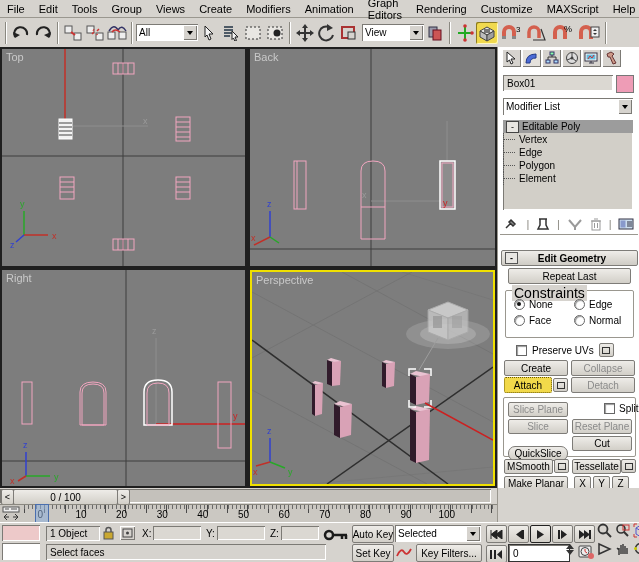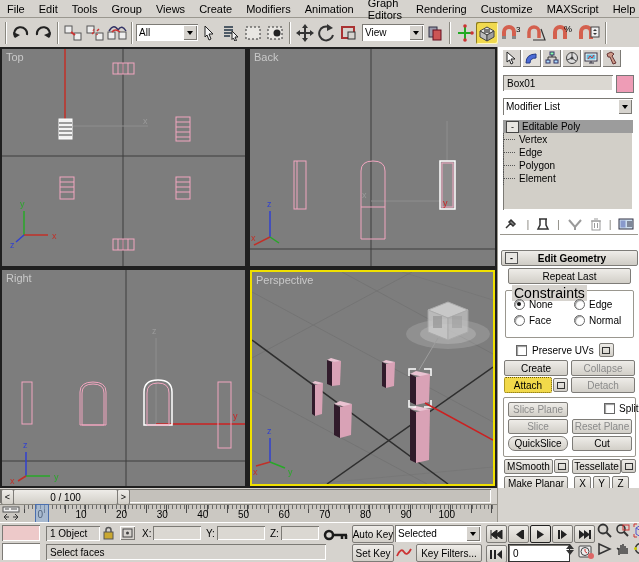--- a/index.html
+++ b/index.html
@@ -551,21 +551,21 @@
     <div class="btn dis abs" style="left:73px;top:330px;width:62px;height:14px;">Detach</div>
 
     <div class="grp" style="left:5px;top:350px;width:131px;height:58px;"></div>
     <div class="btn dis abs" style="left:10px;top:355px;width:58px;height:13px;">Slice Plane</div>
     <div class="abs" style="left:76px;top:356px;display:flex;align-items:center;gap:4px;padding-left:30px;">
       <span class="cb"></span>
       <span class="lbl10">Split</span>
     </div>
     <div class="btn dis abs" style="left:10px;top:372px;width:58px;height:13px;">Slice</div>
     <div class="btn dis abs" style="left:74px;top:372px;width:58px;height:13px;">Reset Plane</div>
-    <div class="btn abs" style="left:10px;top:389px;width:58px;height:13px;border-radius:7px;">QuickSlice</div>
+    <div class="btn abs" style="left:10px;top:399px;width:58px;height:13px;border-radius:7px;">QuickSlice</div>
     <div class="btn abs" style="left:74px;top:389px;width:58px;height:13px;">Cut</div>
 
     <div class="btn abs" style="left:6px;top:412px;width:47px;height:13px;">MSmooth</div>
     <span class="mini abs" style="left:56px;top:412px;">
         <i></i>
       </span>
     <div class="btn abs" style="left:74px;top:412px;width:47px;height:13px;">Tessellate</div>
     <span class="mini abs" style="left:123px;top:412px;">
         <i></i>
       </span>

